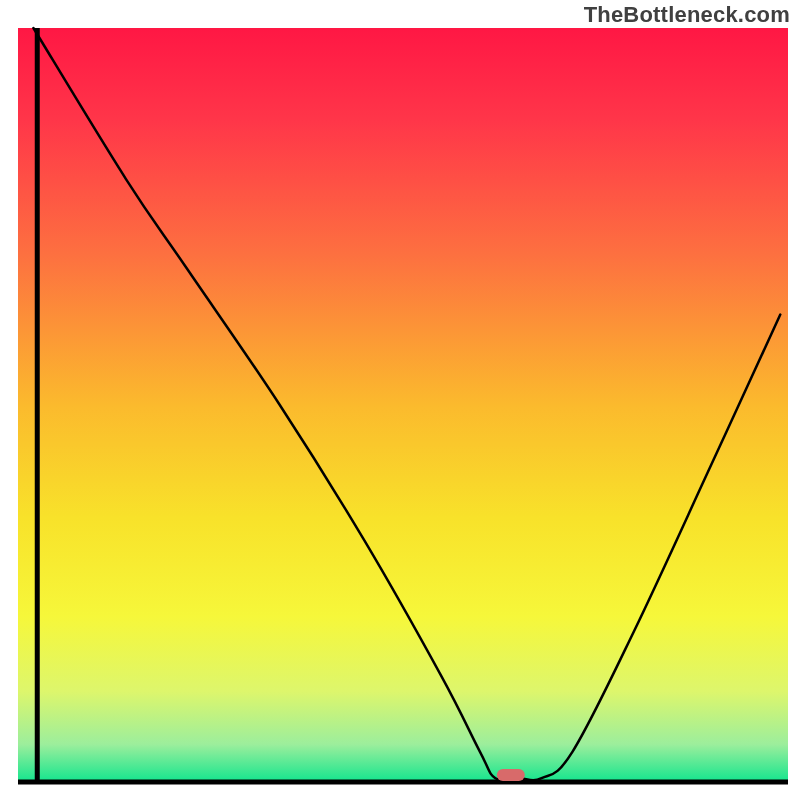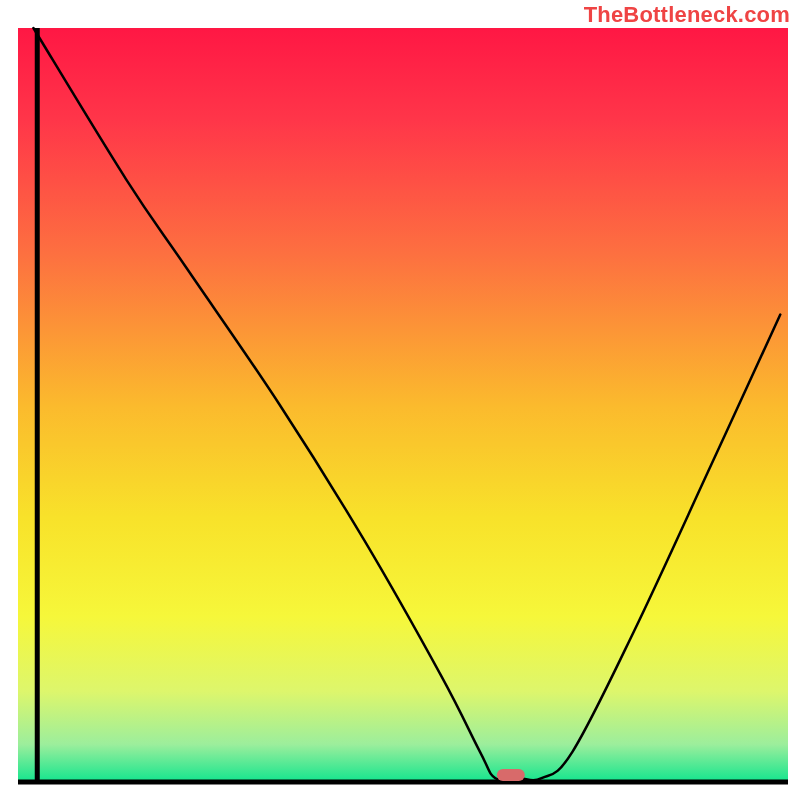--- a/index.html
+++ b/index.html
@@ -15,21 +15,21 @@
     width: 800px;
     height: 800px;
     box-sizing: border-box;
   }
   .watermark {
     position: absolute;
     top: 2px;
     right: 10px;
     font-size: 22px;
     font-weight: 600;
-    color: #ef4444;
+    color: #404040;
     letter-spacing: 0.2px;
     z-index: 10;
     text-align: center;
   }
   svg {
     display: block;
   }
 </style>
 </head>
 <body>

